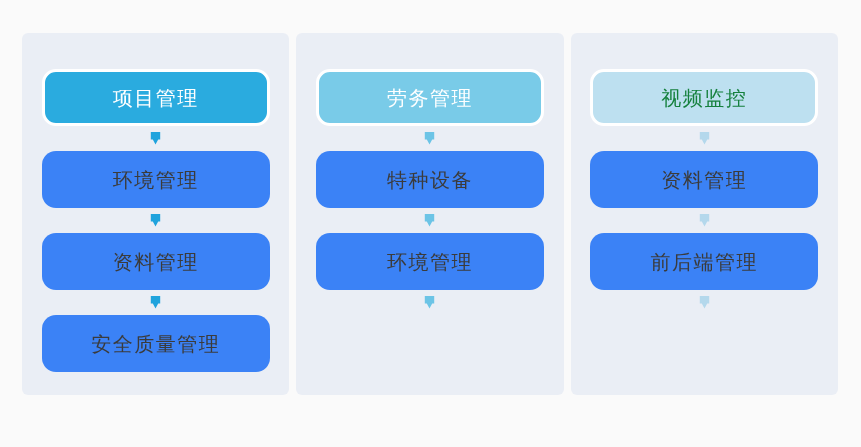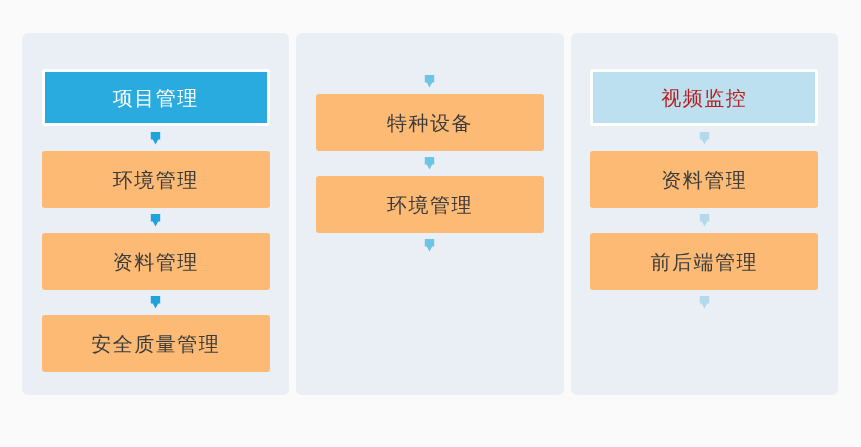--- a/index.html
+++ b/index.html
@@ -41,21 +41,21 @@
     width: 228px;
     margin: 0 auto;
     padding-top: 36px;
     display: flex;
     flex-direction: column;
     align-items: stretch;
   }
 
   .node-box {
     height: 57px;
-    border-radius: 3px;
+    border-radius: 14px;
     display: flex;
     align-items: center;
     justify-content: center;
     box-sizing: border-box;
     user-select: none;
   }
 
   .node-box.header {
     border: 3px solid #ffffff;
     height: 57px;
@@ -66,33 +66,33 @@
     letter-spacing: 1.5px;
     line-height: 1;
   }
 
   .node-box.header .node-label {
     color: #ffffff;
     font-weight: 400;
   }
 
   .node-box.sub {
-    background: #fdba74;
+    background: #3b82f6;
   }
   .node-box.sub .node-label {
     color: #3b3b3b;
     font-weight: 400;
   }
 
   
   .col-1 .node-box.header { background: #2aabdf; }
   .col-2 .node-box.header { background: #79cbe8; }
   .col-3 .node-box.header { background: #bde0f0; }
 
-  .col-3 .node-box.header .node-label { color: #b91c1c; }
+  .col-3 .node-box.header .node-label { color: #15803d; }
 
   .connector {
     height: 25px;
     display: flex;
     align-items: center;
     justify-content: center;
   }
   .connector svg {
     display: block;
   }
@@ -148,20 +148,23 @@
       <div class="node-box sub">
         <span class="node-label">安全质量管理</span>
       </div>
 
     </div>
   </div>
 
   <div class="column-panel col-2">
     <div class="column-inner">
 
+      <div class="node-box header">
+        <span class="node-label">劳务管理</span>
+      </div>
 
       <div class="connector">
         <span>
           <svg width="11" height="13" viewBox="0 0 11 13" xmlns="http://www.w3.org/2000/svg">
             <path class="arrow-shape-2" d="M0.8 0 H10.2 V7.4 H8.2 L5.5 12.6 L2.8 7.4 H0.8 Z"></path>
           </svg>
         </span>
       </div>
 
       <div class="node-box sub">

